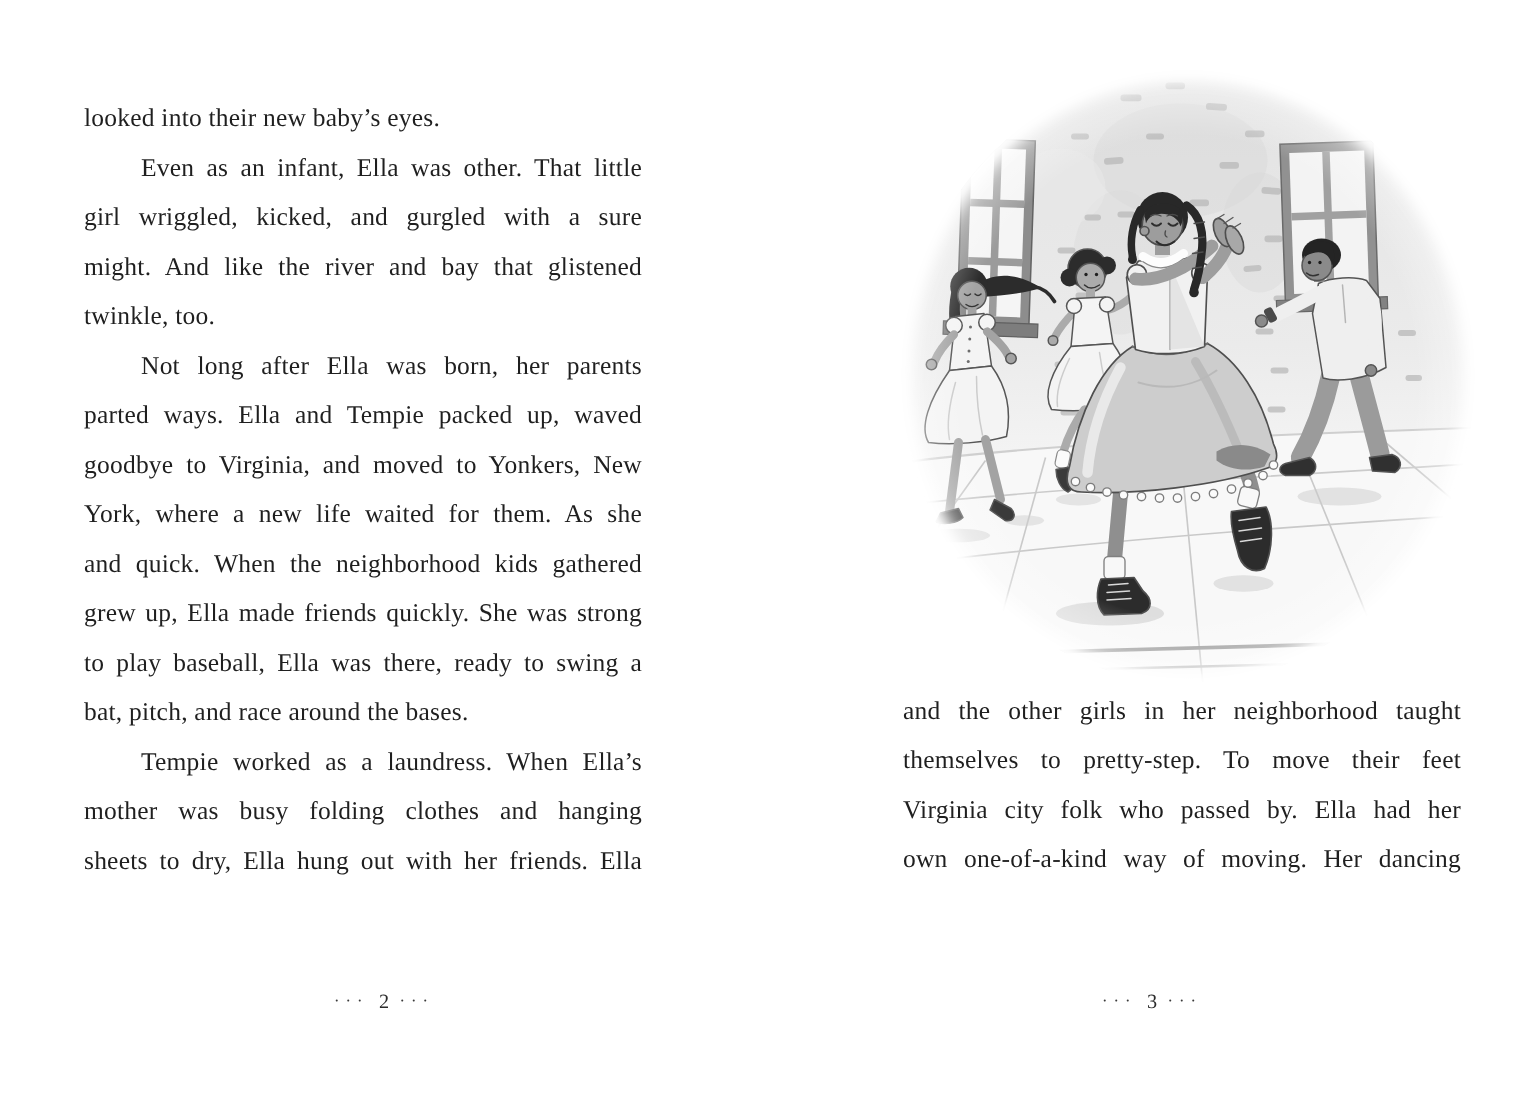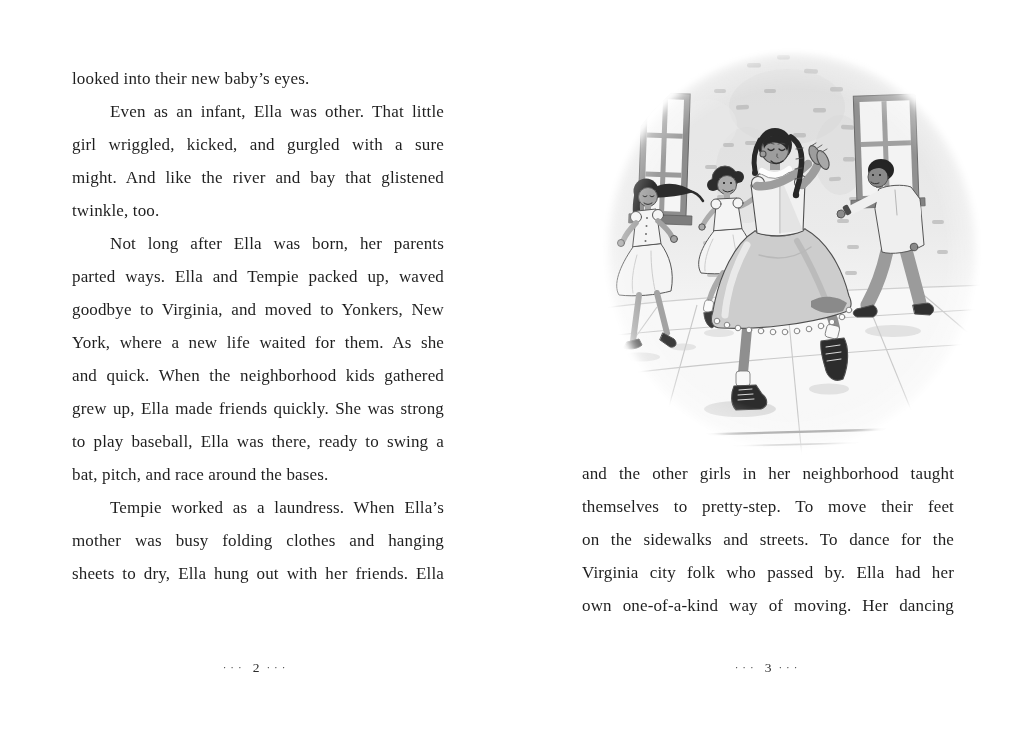--- a/index.html
+++ b/index.html
@@ -5,22 +5,22 @@
   html, body { margin: 0; padding: 0; }
   body {
     width: 1024px; height: 734px;
     background: #ffffff;
     position: relative;
     overflow: hidden;
     font-family: "Liberation Serif", "DejaVu Serif", serif;
     color: #1f1f1f;
   }
   .page-col { position: absolute; width: 372px; }
-  #left-col  { left: 72px;  top: 62px; }
-  #right-col { left: 582px; top: 457px; }
+  #left-col  { left: 56px;  top: 62px; }
+  #right-col { left: 602px; top: 457px; }
   .line {
     font-size: 17px;
     line-height: 33px;
     height: 33px;
     margin: 0;
     text-align: justify;
     text-align-last: justify;
     letter-spacing: 0.15px;
     overflow: hidden;
     white-space: normal;
@@ -308,21 +308,20 @@
       <rect width="390" height="412" fill="url(#fade)"></rect>
     </g>
 
     <ellipse cx="195" cy="206" rx="191" ry="204" fill="none" stroke="#ffffff" stroke-width="14" filter="url(#soft)"></ellipse>
   </svg>
 </figure>
 
 <div class="page-col" id="right-col">
   <p class="line">and the other girls in her neighborhood taught</p>
   <p class="line">themselves to pretty-step. To move their feet</p>
-  <p class="line">on the sidewalks and streets. To dance for the</p>
   <p class="line">Virginia city folk who passed by. Ella had her</p>
   <p class="line">own one-of-a-kind way of moving. Her dancing</p>
 </div>
 
 <div class="folio" id="folio-left">
   <span class="orn">···</span><span class="num">2</span><span class="orn">···</span>
 </div>
 <div class="folio" id="folio-right">
   <span class="orn">···</span><span class="num">3</span><span class="orn">···</span>
 </div>

